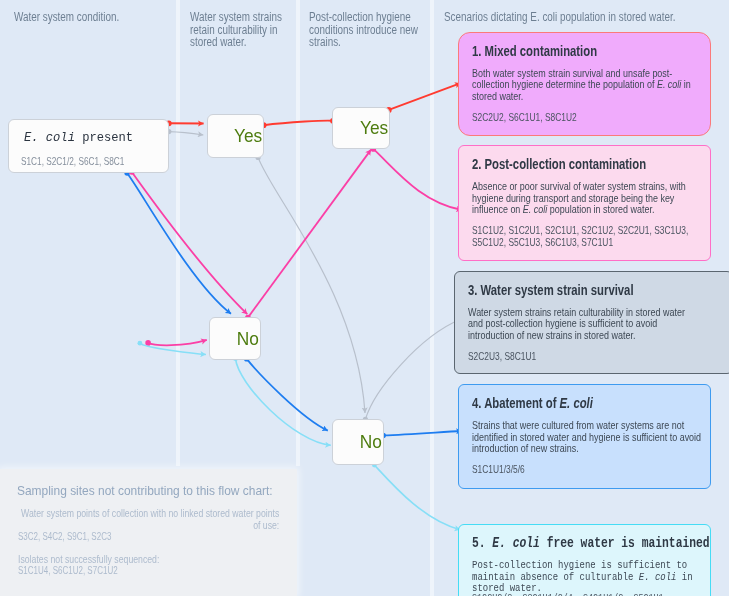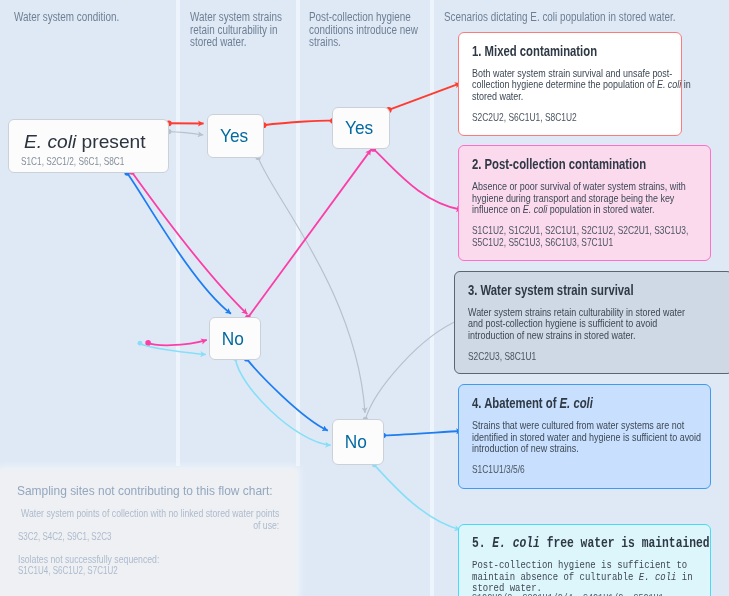--- a/index.html
+++ b/index.html
@@ -11,27 +11,27 @@
   
   .col-div{position:absolute;top:0;width:4px;background:#eef4fb;}
 
   
   .col-head{position:absolute;color:#6d7f92;font-size:12px;line-height:12.6px;
             transform:scaleX(.824);transform-origin:0 0;}
 
   
   .node{position:absolute;background:#fcfcfc;border:1px solid #ccd1d8;
         border-radius:6px;box-sizing:border-box;}
-  .node-title{position:absolute;left:15px;color:#2b3440;font-size:19px;
-              font-weight:400;white-space:nowrap;transform:scaleX(1.01);transform-origin:0 0;}
+  .node-title{position:absolute;left:15px;color:#2b3440;font-size:12px;
+              font-weight:400;white-space:nowrap;transform:scaleX(1.01);transform-origin:0 0;font-family:Liberation Mono, monospace;}
   .node-title i{font-style:italic;}
   .node-sites{position:absolute;left:14px;color:#858f9c;font-size:10.6px;
               white-space:nowrap;transform:scaleX(.78);transform-origin:0 0;}
-  .node-dec{display:flex;align-items:center;justify-content:flex-start;
-            color:#0369a1;font-size:18.6px;padding-left:11px;}
+  .node-dec{display:flex;align-items:center;justify-content:flex-end;
+            color:#4d7c0f;font-size:18.6px;padding-left:11px;}
   .node-dec span{display:inline-block;transform:scaleX(.93);}
 
   
   .card{position:absolute;box-sizing:border-box;border-radius:6px;border-width:1.5px;
         border-style:solid;}
   .card-title{position:absolute;left:13px;font-size:14.5px;font-weight:700;
               color:#2f3945;white-space:nowrap;transform:scaleX(.78);transform-origin:0 0;}
   .card-title i{font-style:italic;}
   .card-body{position:absolute;left:13px;font-size:10.2px;line-height:11.5px;
              color:#3d4854;transform:scaleX(.88);transform-origin:0 0;}
@@ -132,21 +132,21 @@
   <div class="node node-dec" style="left:209.3px;top:317.4px;width:51.7px;height:42.3px;">
       <span>No</span>
     </div>
   <div class="node node-dec" style="left:332.4px;top:106.5px;width:57.9px;height:42.9px;">
       <span>Yes</span>
     </div>
   <div class="node node-dec" style="left:332.2px;top:418.6px;width:51.6px;height:46.7px;">
       <span>No</span>
     </div>
 
-  <div class="card" style="left:458px;top:31.7px;width:224px;height:104.1px;background:#ffffff;border-color:#fb7a7a;">
+  <div class="card" style="left:458px;top:31.7px;width:253px;height:104.1px;background:#f0abfc;border-color:#fb7a7a;border-radius:12px;">
     <div class="card-title" style="top:10px;">
       <span>1.</span> <span>Mixed contamination</span>
     </div>
     <div class="card-body" style="top:35px;width:265px;"><span>Both water system strain survival and unsafe post-collection hygiene determine the population of </span><i>E. coli</i><span> in stored water.</span></div>
     <div class="card-sites" style="top:79px;width:268px;">S2C2U2, S6C1U1, S8C1U2</div>
   </div>
 
   <div class="card" style="left:458px;top:145.2px;width:253px;height:115.8px;background:#fcdaee;border-color:#ff6ec7;">
     <div class="card-title" style="top:10px;">
       <span>2.</span> <span>Post-collection contamination</span>

